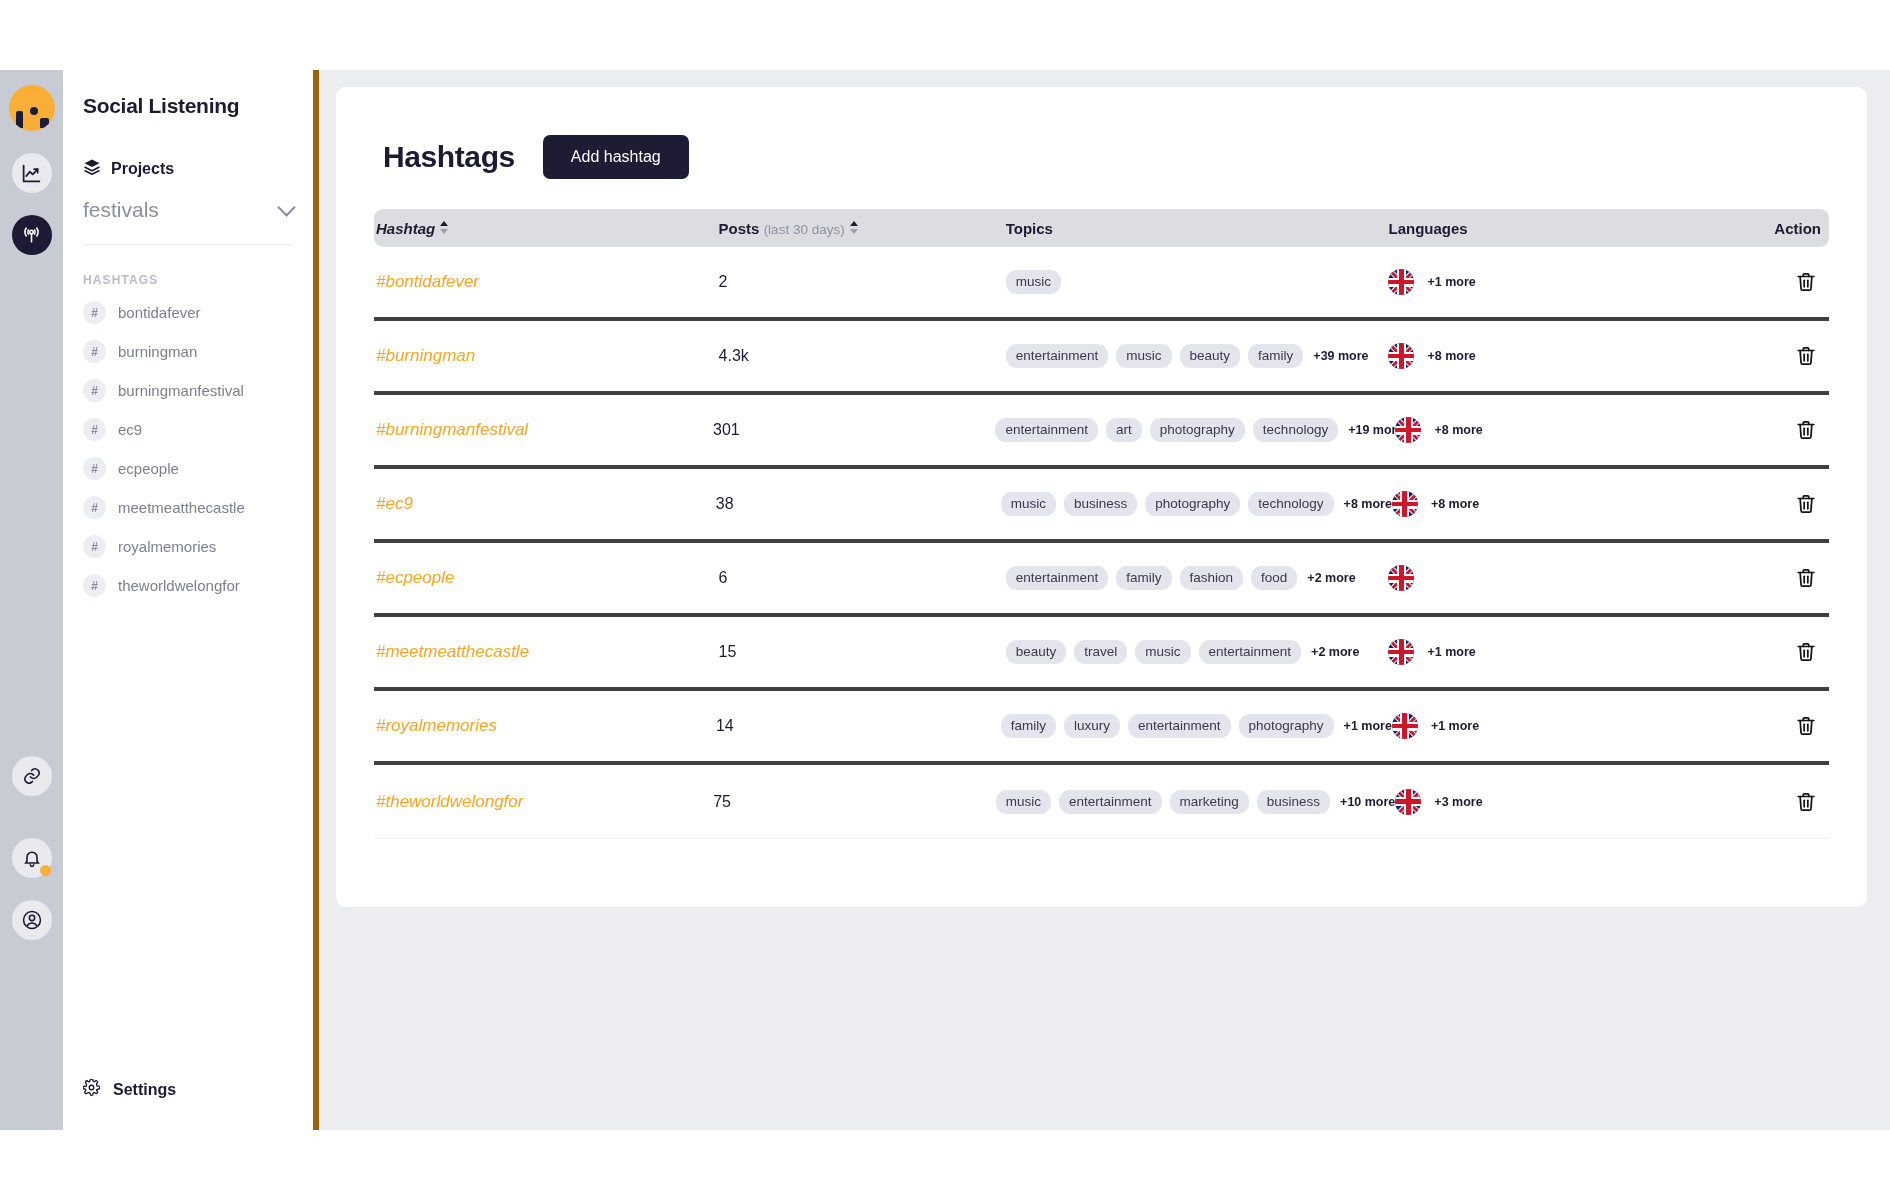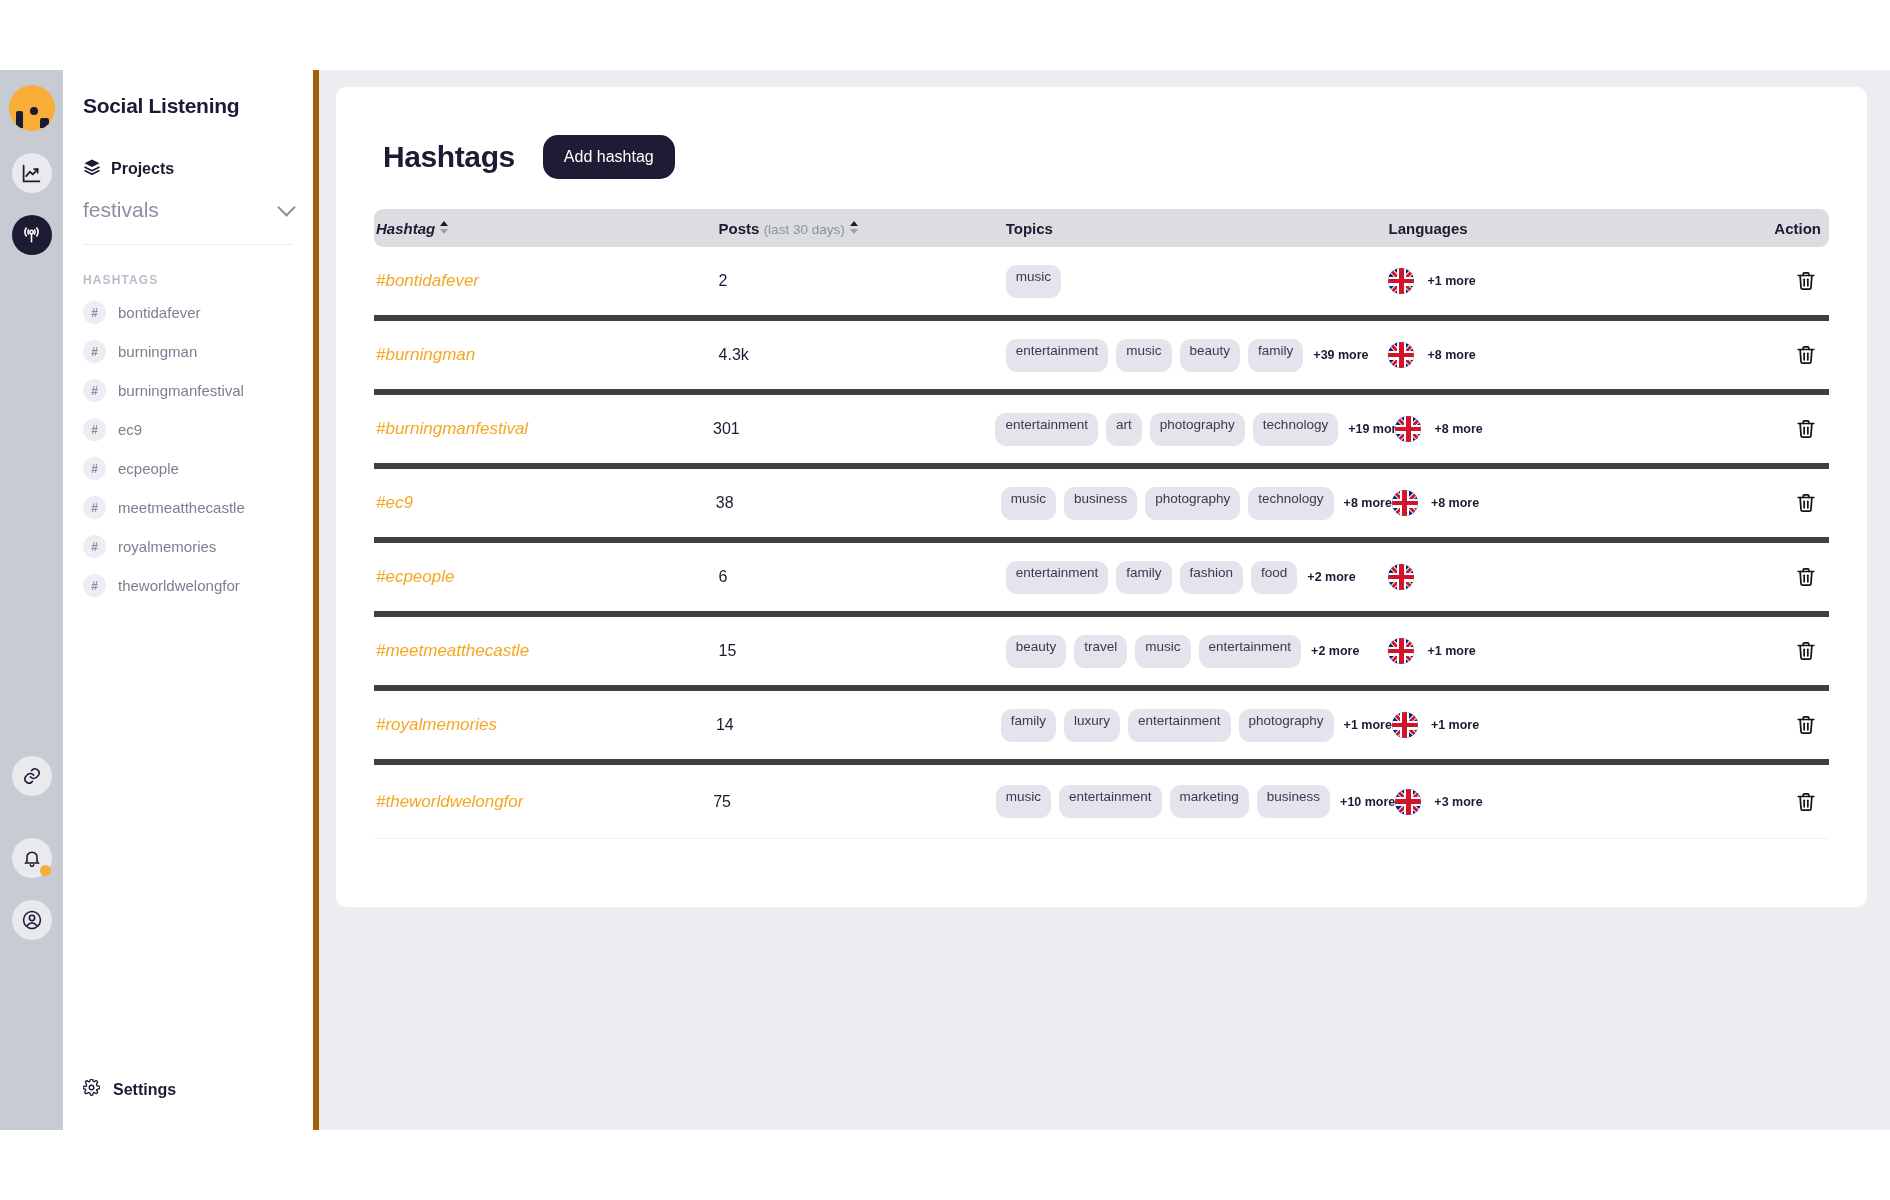--- a/index.html
+++ b/index.html
@@ -105,22 +105,22 @@
     position:absolute; left:17px; top:17px;
     width: 1531px; height: 820px;
     background:#ffffff; border-radius: 10px;
   }
   .card-head {
     display:flex; align-items:center; gap:28px;
     padding: 48px 0 0 47px;
   }
   .page-title { font-size:30px; font-weight:bold; color:#1d1b33; letter-spacing:-0.4px; }
   .add-btn {
-    background:#1e1b35; color:#ffffff; border:none; border-radius:15px;
-    font-size:16px; padding: 13px 21px; font-family:"Liberation Sans", sans-serif;
+    background:#1e1b35; color:#ffffff; border:none; border-radius:7px;
+    font-size:16px; padding: 13px 28px; font-family:"Liberation Sans", sans-serif;
     cursor:pointer;
   }
 
   
   .tbl { margin: 30px 38px 0 38px; }
   .thead {
     display:flex; align-items:center; background:#dcdde1;
     border-radius: 9px; height:38px; font-size:15px; font-weight:bold; color:#1d1b33;
   }
   .c-hash { width: 360px; padding-left: 2px; font-style: italic; }
@@ -134,30 +134,30 @@
   .sortico i {
     display:block; width:0;height:0; border-left:4.5px solid transparent;
     border-right:4.5px solid transparent;
   }
   .sortico i.up { border-bottom:5px solid #1d1b33; margin-bottom:2.5px; }
   .sortico i.dn { border-top:5px solid #9ba0ad; }
   .muted-sub { font-weight:normal; color:#8d92a0; font-size:13.5px; }
 
   .trow {
     display:flex; align-items:center; height:74px;
-    border-bottom:6px solid #404040; font-size:16px; color:#1d1b33;
+    border-bottom:4px solid #404040; font-size:16px; color:#1d1b33;
   }
   .trow:last-child { border-bottom:1px solid #f0f0f3; }
   .hashlink { color:#f5a623; font-size:17px; }
   .posts-val { font-size:16px; color:#1d1b33; }
 
   .chips { display:flex; align-items:center; gap:8px; flex-wrap:nowrap; }
   .chip {
     background:#e4e4ec; color:#3a3950; border-radius:11px;
-    font-size:13.5px; padding: 4px 10px 14px 10px; white-space:nowrap;
+    font-size:13.5px; padding: 4px 10px 5px 10px; white-space:nowrap;
   }
   .more { font-size:12.5px; font-weight:bold; color:#1d1b33; white-space:nowrap; margin-left:2px; }
 
   .langs { display:flex; align-items:center; gap:13px; }
   .flag {
     width:26px; height:26px; border-radius:50%; flex:none;
     overflow:hidden; position:relative; background:#00247d;
   }
   .flag .d1, .flag .d2 {
     position:absolute; left:-8px; top:11px; width:44px; height:5px; background:#ffffff;

